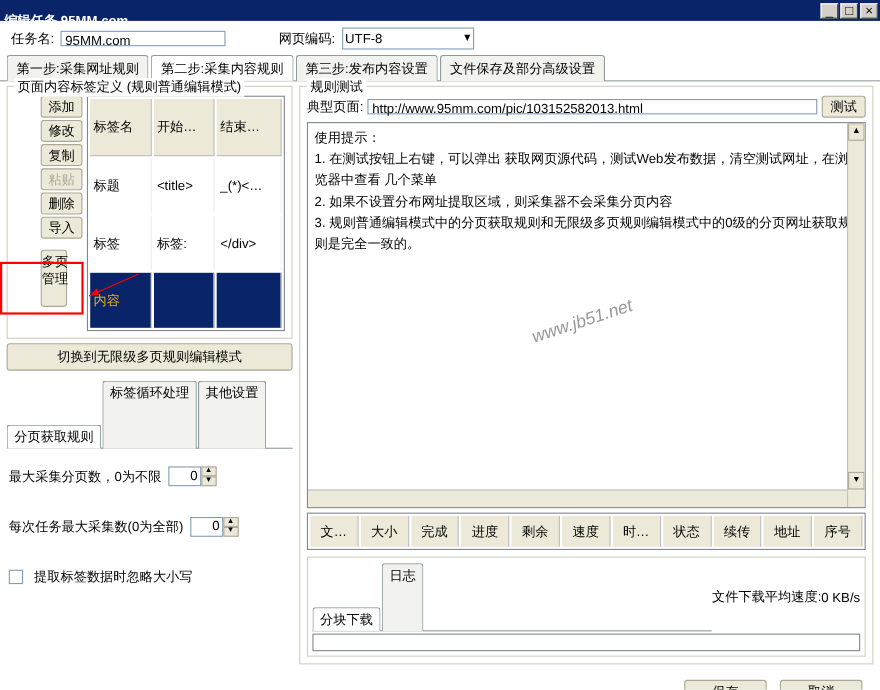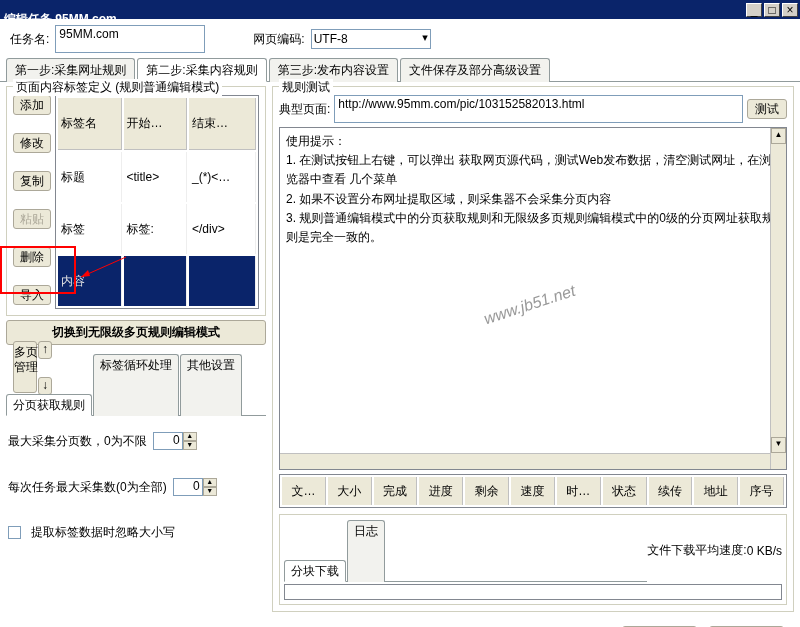--- a/index.html
+++ b/index.html
@@ -2,40 +2,40 @@
 <html><head>
 <meta charset="utf-8">
 <style>
 * { box-sizing: border-box; margin: 0; padding: 0; font-family: "SimSun", "宋体", sans-serif; font-size: 12px; }
 body { background: #fff; width: 800px; height: 627px; overflow: hidden; }
 .titlebar { height: 19px; background: linear-gradient(to bottom, #0a246a, #0a246a); display: flex; align-items: center; padding: 0 2px; color: #fff; }
 .titlebar .title { flex: 1; font-weight: bold; padding-left: 2px; margin-top: 20px; }
 .titlebar .wbtn { width: 16px; height: 14px; background: #d4d0c8; border: 1px solid #fff; border-right-color: #404040; border-bottom-color: #404040; margin-left: 2px; display: flex; align-items: center; justify-content: center; color: #000; line-height: 1; cursor: pointer; }
 .toprow { display: flex; align-items: center; padding: 6px 10px 4px; gap: 4px; }
 .toprow .lbl { margin-right: 2px; }
-.input { background: #fff; border: 1px solid #7f9db9; height: 28px; padding: 1px 3px; }
+.input { background: #fff; border: 1px solid #7f9db9; height: 14px; padding: 1px 3px; }
 .select { background: #fff; border: 1px solid #7f9db9; height: 20px; min-width: 90px; padding: 0 2px; display: flex; align-items: center; position: relative; }
 .select::after { content: "▾"; position: absolute; right: 2px; top: 1px; font-size: 11px; }
 .tabs { display: flex; border-bottom: 1px solid #919b9c; padding: 0 6px; }
 .tab { padding: 3px 8px 2px; border: 1px solid #919b9c; border-bottom: none; background: #f2f2ee; margin-right: 2px; border-radius: 3px 3px 0 0; cursor: pointer; position: relative; top: 1px; }
 .tab.active { background: #fff; border-bottom: 1px solid #fff; }
 .main { display: flex; padding: 4px 6px 6px; gap: 6px; height: 536px; }
 .left { width: 260px; display: flex; flex-direction: column; gap: 4px; }
 .right { flex: 1; display: flex; flex-direction: column; }
 .groupbox { border: 1px solid #d0d0bf; padding: 8px 6px 6px; position: relative; }
 .groupbox > .legend { position: absolute; top: -8px; left: 6px; background: #fff; padding: 0 3px; }
-.btncol { display: flex; flex-direction: column; gap: 18px; }
+.btncol { display: flex; flex-direction: column; gap: 2px; margin-left: 24px; }
 .btn { background: #ece9d8; border: 1px solid #aca899; border-radius: 3px; padding: 2px 6px; text-align: center; cursor: pointer; height: 20px; line-height: 15px; }
 .btn.disabled { color: #aca899; }
 .tagtable { flex: 1; border: 1px solid #828790; background: #fff; font-size: 12px; }
 .tagtable th { background: #ece9d8; border-right: 1px solid #c0c0c0; border-bottom: 1px solid #c0c0c0; font-weight: normal; padding: 1px 3px; text-align: left; }
 .tagtable td { padding: 1px 3px; border-right: 1px solid #eee; }
-.tagtable tr.sel td { background: #0a246a; color: #e5e5e5; }
+.tagtable tr.sel td { background: #0a246a; color: #eab308; }
 .redbox { border: 2px solid #f00; position: absolute; }
-.wide-btn { background: #ece9d8; border: 1px solid #aca899; border-radius: 3px; text-align: center; padding: 3px; cursor: pointer; font-weight: bold; }
+.wide-btn { background: #ece9d8; border: 1px solid #aca899; border-radius: 3px; text-align: center; padding: 3px; cursor: pointer; }
 .subtabs { display: flex; border-bottom: 1px solid #919b9c; margin-top: 4px; }
 .subtab { padding: 2px 6px 1px; border: 1px solid #919b9c; border-bottom: none; background: #f2f2ee; margin-right: 1px; border-radius: 3px 3px 0 0; cursor: pointer; font-size: 12px; position: relative; top: 1px; }
 .subtab.active { background: #fff; border-bottom: 1px solid #fff; margin-top: 40px; }
 .formrow { display: flex; align-items: center; gap: 6px; margin: 12px 2px; }
 .spinner { display: flex; }
 .spinner .num { width: 30px; height: 18px; border: 1px solid #7f9db9; background: #fff; text-align: right; padding-right: 2px; }
 .spinner .arrows { display: flex; flex-direction: column; }
 .spinner .arrows div { width: 14px; height: 9px; background: #ece9d8; border: 1px solid #aca899; font-size: 7px; text-align: center; line-height: 6px; cursor: pointer; }
 .checkbox { width: 13px; height: 13px; border: 1px solid #7f9db9; background: #fff; display: inline-block; vertical-align: middle; margin-right: 4px; }
 .rt-content { flex: 1; border: 1px solid #828790; background: #fff; padding: 4px 6px; line-height: 1.6; position: relative; overflow: hidden; margin-top: 4px; }

